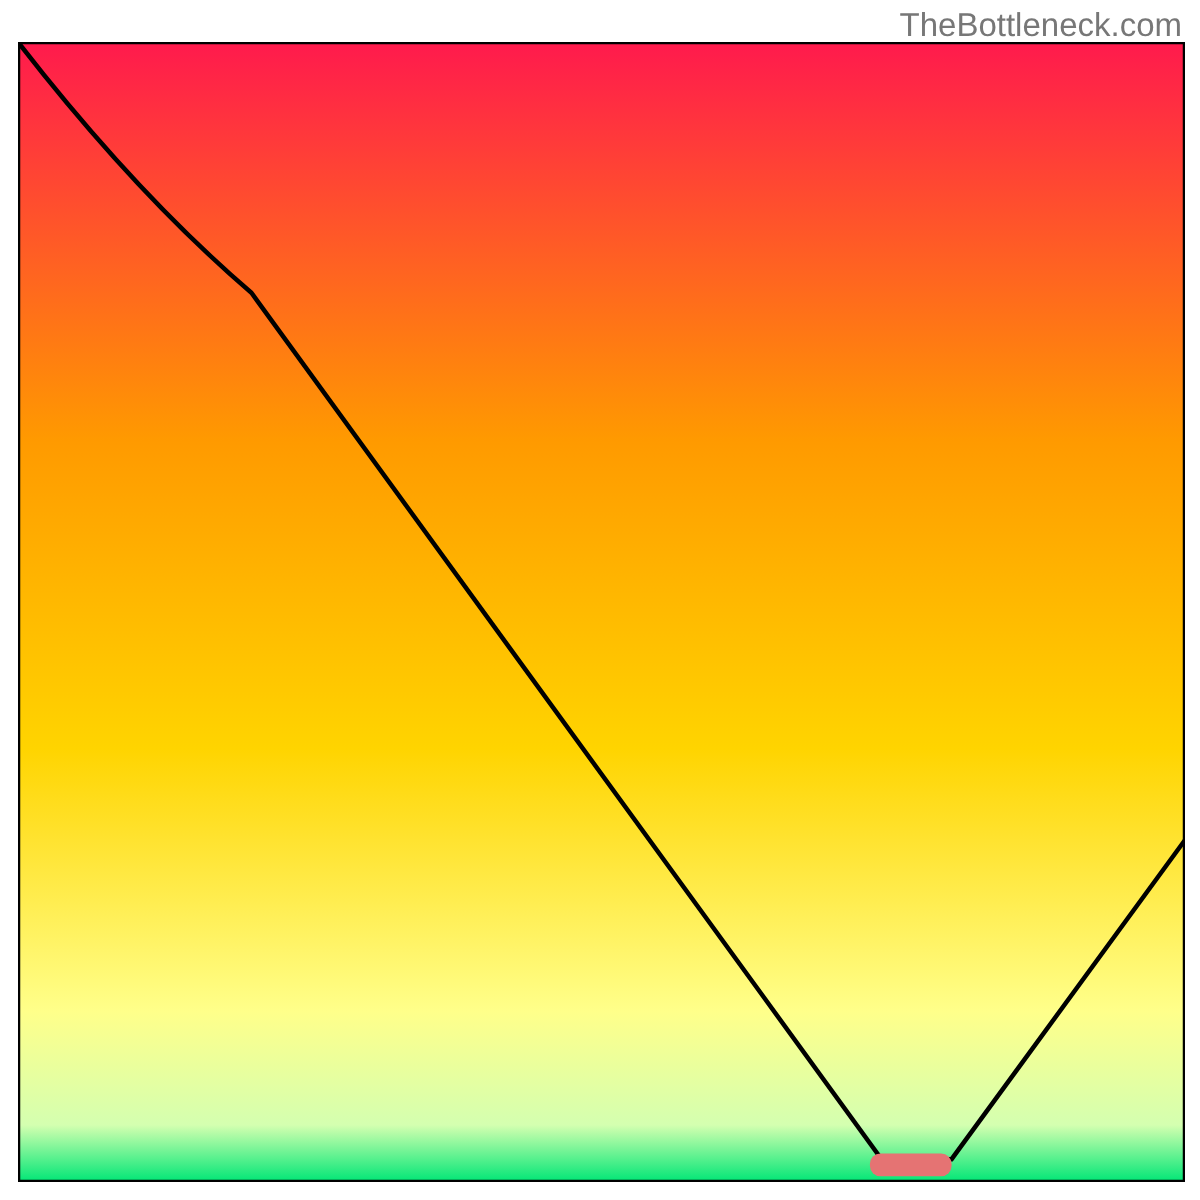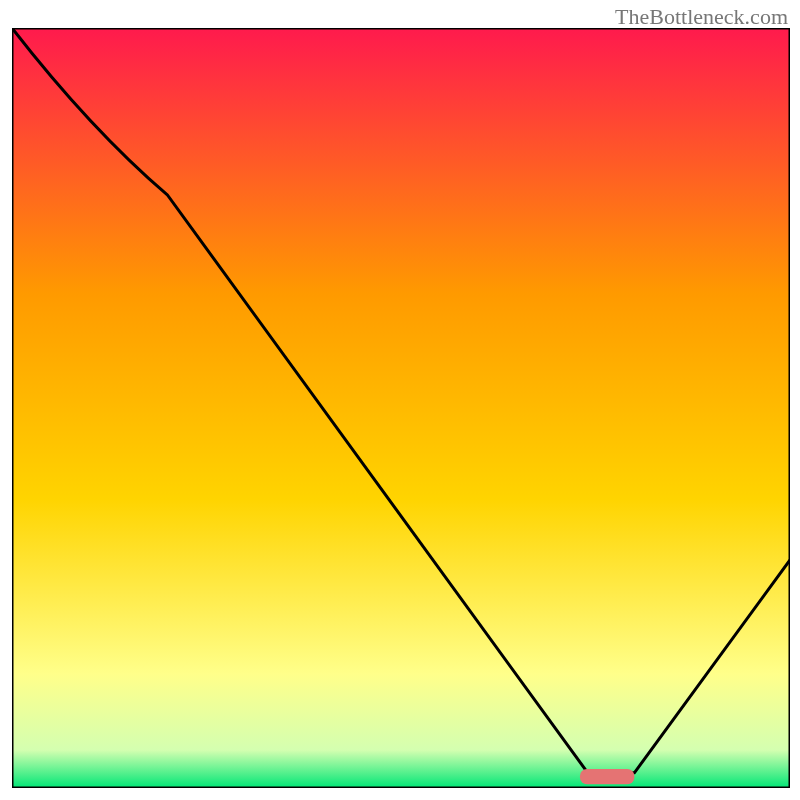--- a/index.html
+++ b/index.html
@@ -15,21 +15,21 @@
     height: 800px;
     position: relative;
     background: white;
   }
   .watermark {
     position: absolute;
     top: 4px;
     right: 12px;
     font-size: 22px;
     color: #777;
-    font-family: Liberation Serif, serif;
+    font-family: Liberation Sans, sans-serif;
     z-index: 10;
   }
   .plot-area {
     position: absolute;
     left: 12px;
     top: 28px;
     width: 778px;
     height: 760px;
   }
   svg {

